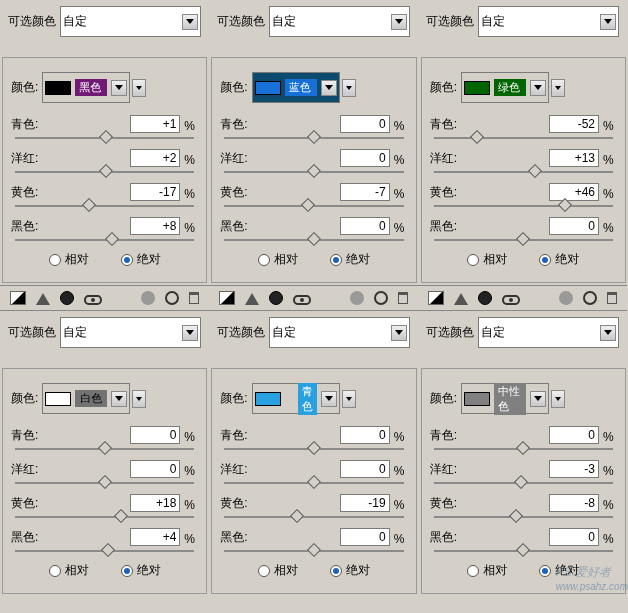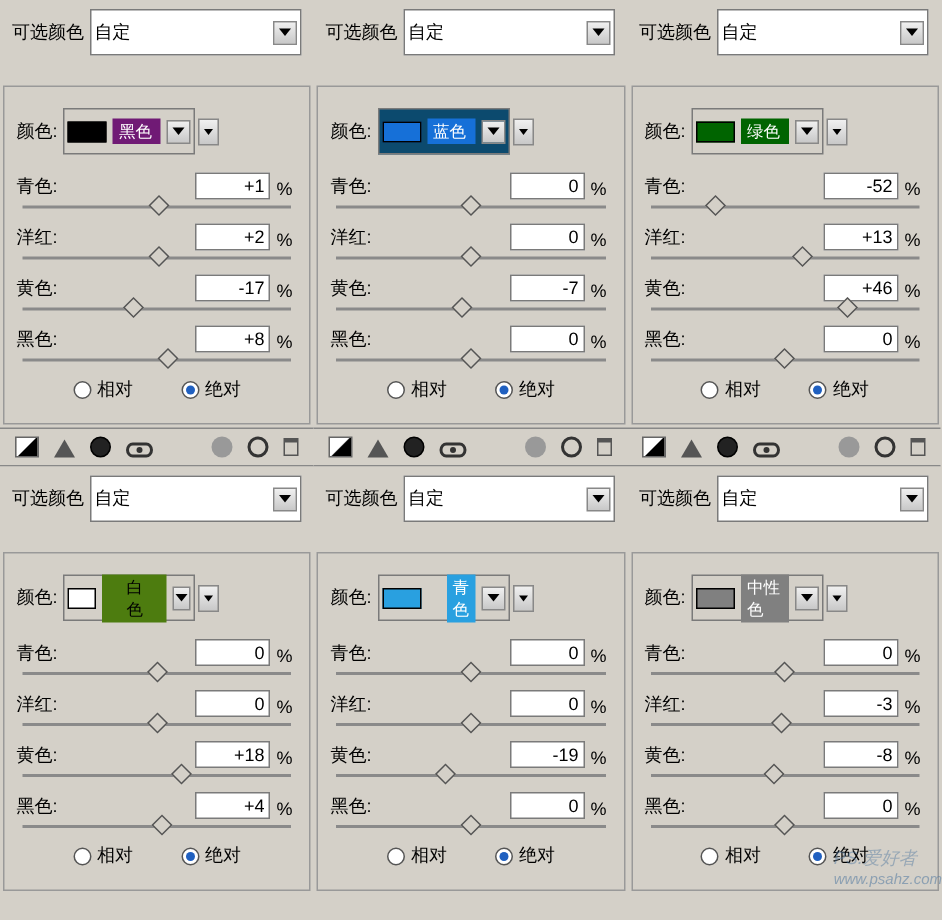--- a/index.html
+++ b/index.html
@@ -359,21 +359,21 @@
     </div>
   </div>
 </div>
 
 <div class="row3" id="bottom-panels">
   <div class="panel border">
     <div class="color-header">
       <span>颜色:</span>
       <div class="dropdown gray light" style="background:#d4d0c8">
         <span class="swatch" style="background:#ffffff"></span>
-        <span class="text" style="background:#4d7c0f;padding:1px 16px;">白色</span>
+        <span class="text" style="background:#737373;padding:1px 5px;">白色</span>
         <span class="arrow"></span>
       </div>
       <span class="extra-arrow"></span>
     </div>
 
       <div class="slider-row">
         <div class="slider-line">
           <span class="slider-label">青色:</span>
           <span class="spacer"></span>
           <input class="numbox" value="0" style="">

